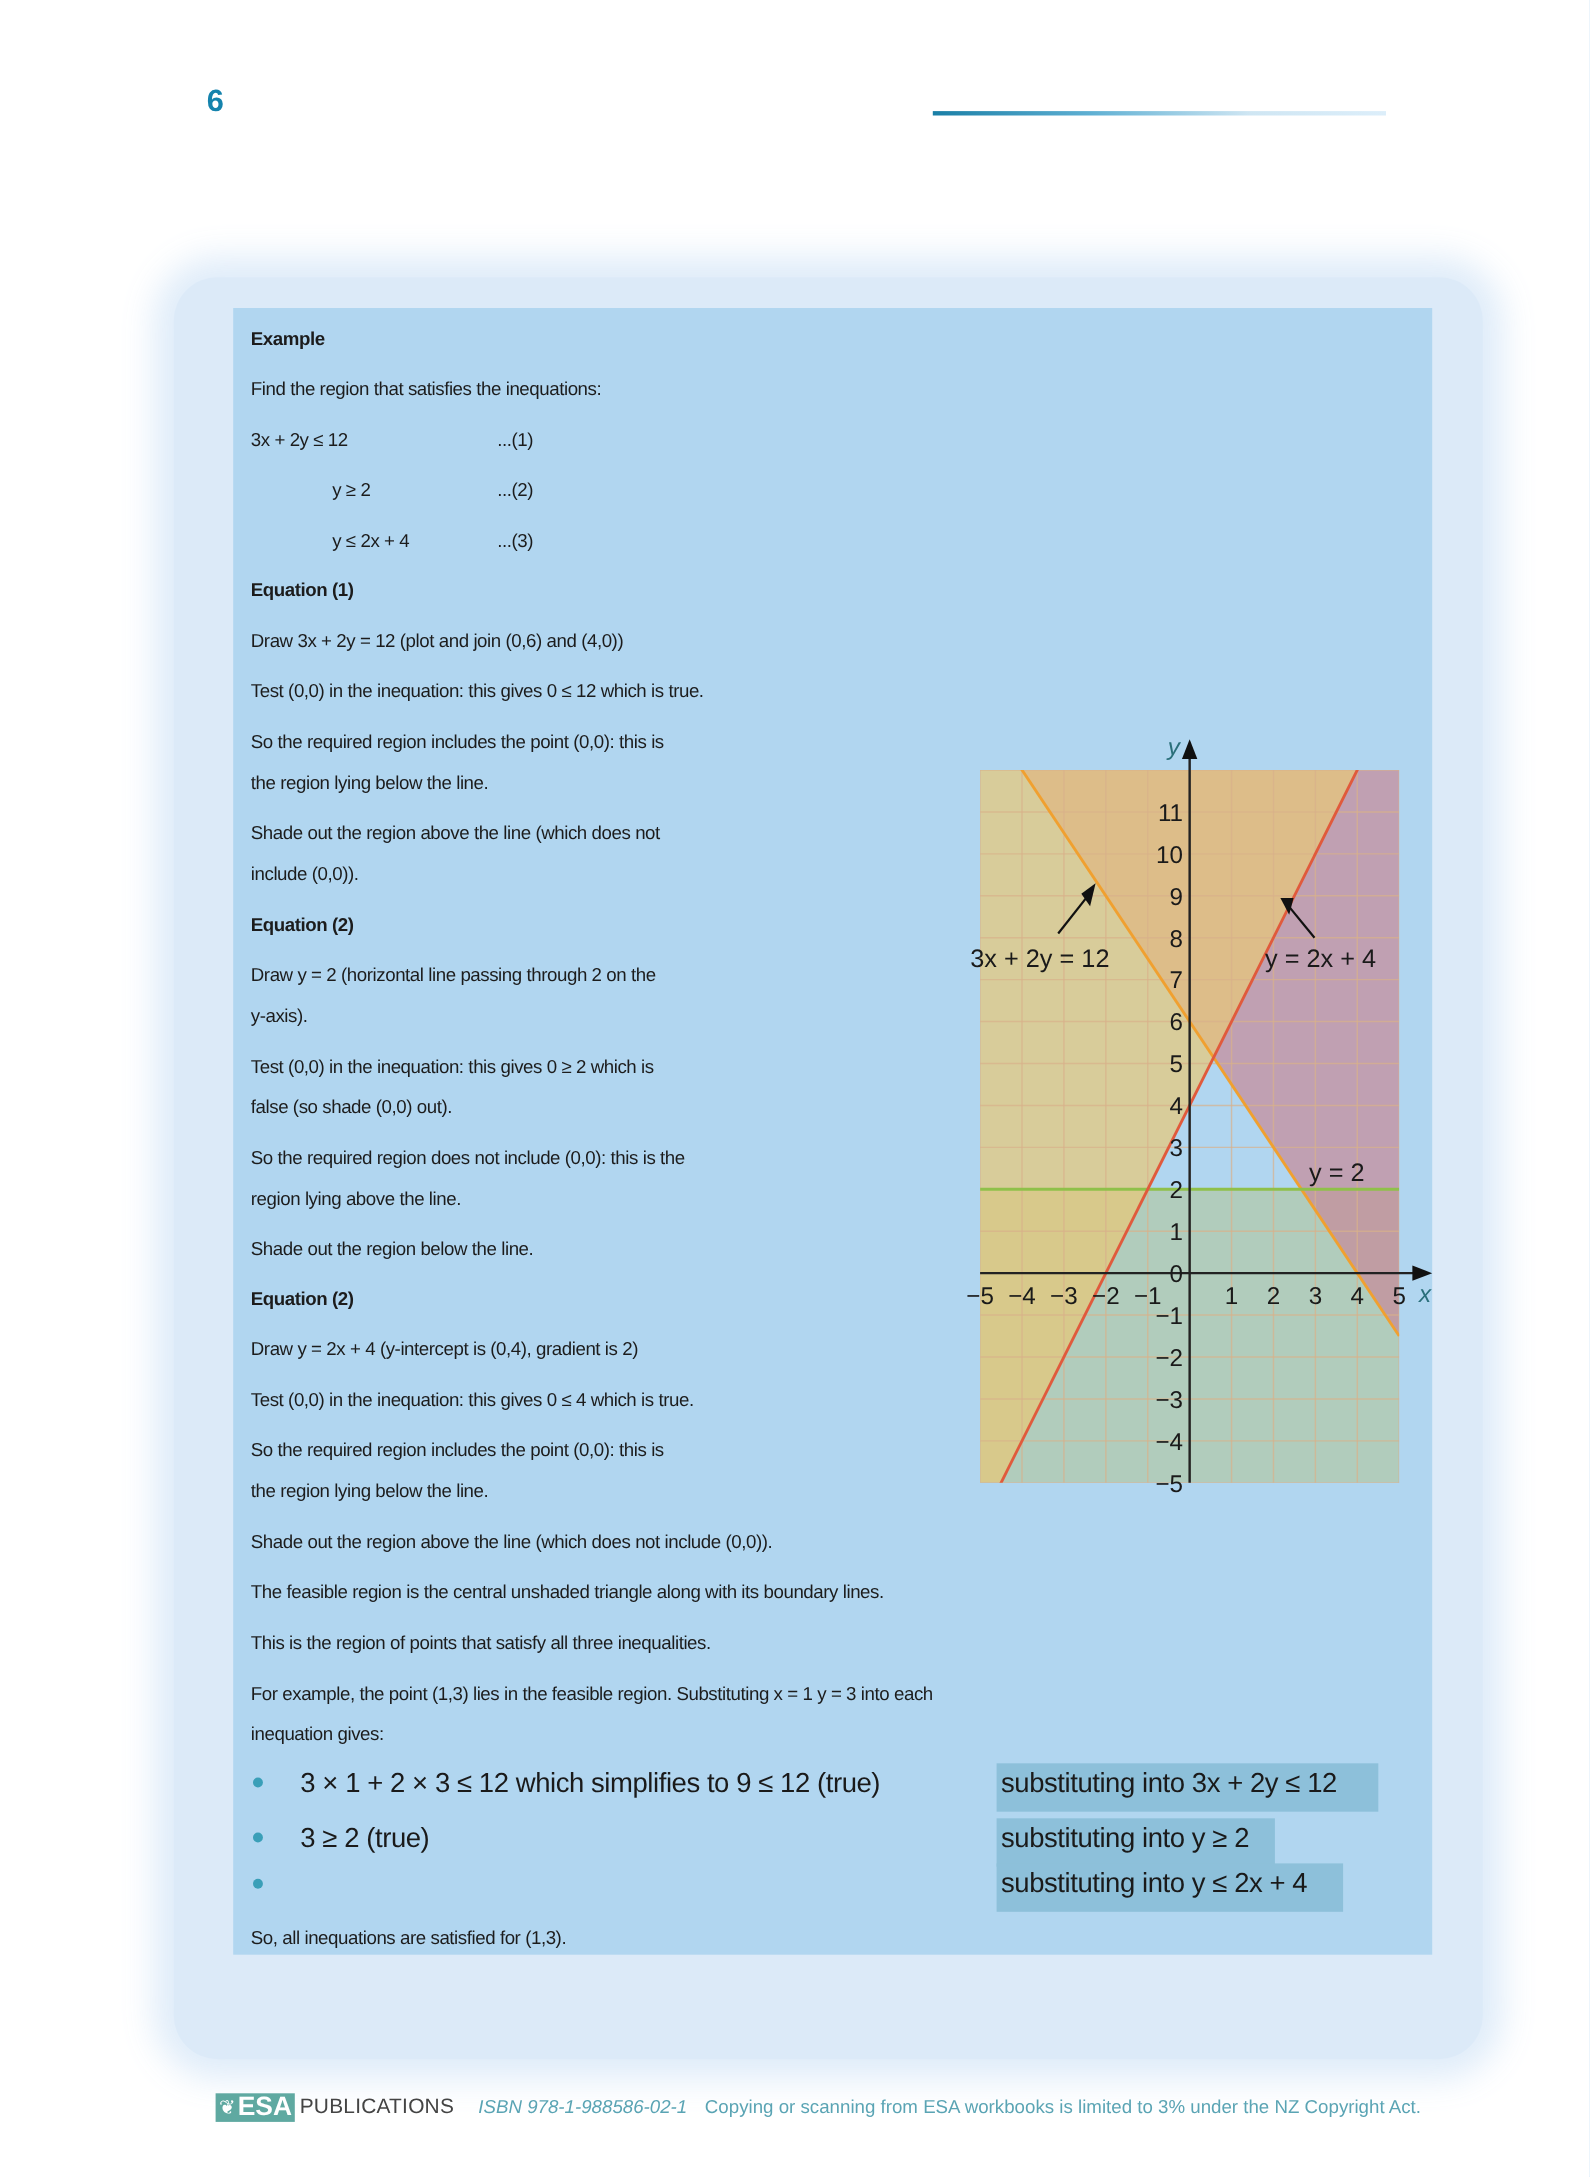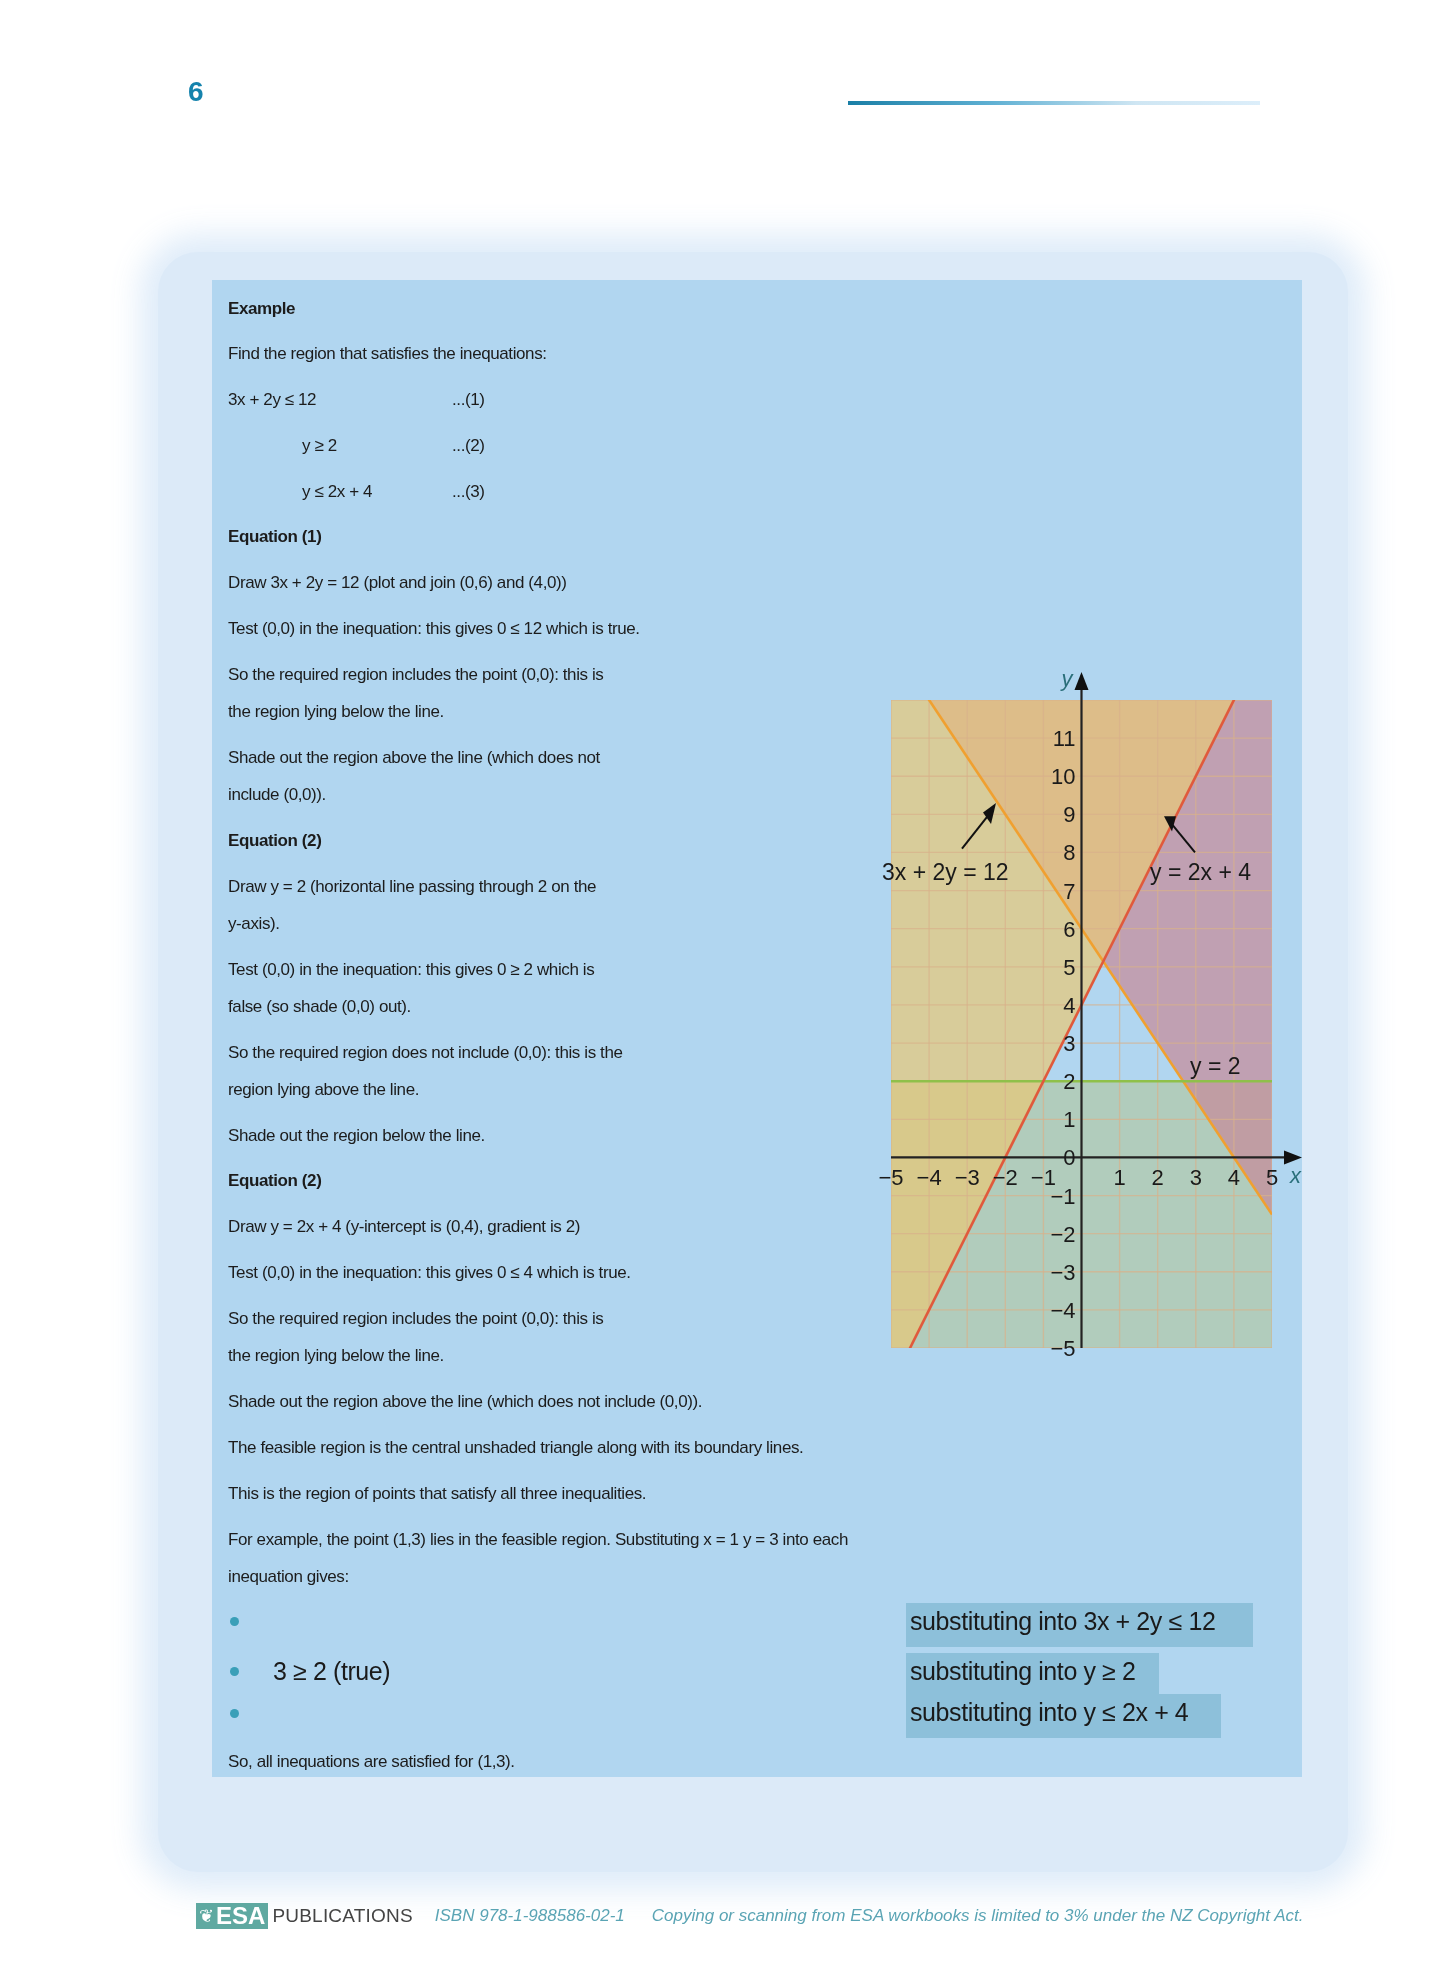--- a/index.html
+++ b/index.html
@@ -24,21 +24,21 @@
   .note { position: absolute; left: 906px; height: 44px; line-height: 36px; padding: 0 6px 0 4px; background: #8dc0da; font-size: 25px; white-space: nowrap; letter-spacing: -0.4px; }
 
   .graph { position: absolute; left: 870px; top: 660px; width: 440px; height: 720px; }
   .graph text { font-family: "Liberation Sans", "DejaVu Sans", sans-serif; }
 
   .footer { position: absolute; left: 196px; top: 1901px; height: 30px; display: flex; align-items: center; white-space: nowrap; }
   .logo { display: flex; align-items: center; background: #5fa9a1; color: #fff; font-weight: bold; font-size: 24px; height: 26px; padding: 0 3px; }
   .logo .leaf { font-size: 18px; margin-right: 2px; }
   .pubs { color: #444; font-size: 19px; margin-left: 4px; letter-spacing: 0.2px; }
   .isbn { color: #5aa4b4; font-style: italic; font-size: 17px; margin-left: 22px; }
-  .copy { color: #5aa4b4; font-style: italic; font-size: 17px; margin-left: 27px; }
+  .copy { color: #5aa4b4; font-size: 17px; margin-left: 16px; }
 </style>
 </head>
 <body>
 
 <div class="hdr">
   <span class="num">6</span>
 </div>
 <div class="hdr-rule"></div>
 
 <div class="glow"></div>
@@ -76,21 +76,21 @@
 <div class="t" style="top:1254px">Test (0,0) in the inequation: this gives 0 ≤ 4 which is true.</div>
 <div class="t" style="top:1300px">So the required region includes the point (0,0): this is</div>
 <div class="t" style="top:1337px">the region lying below the line.</div>
 <div class="t" style="top:1383px">Shade out the region above the line (which does not include (0,0)).</div>
 
 <div class="t" style="top:1429px">The feasible region is the central unshaded triangle along with its boundary lines.</div>
 <div class="t" style="top:1475px">This is the region of points that satisfy all three inequalities.</div>
 <div class="t" style="top:1521px">For example, the point (1,3) lies in the feasible region. Substituting x = 1 y = 3 into each</div>
 <div class="t" style="top:1558px">inequation gives:</div>
 
-<div class="bul" style="top:1602px"><span class="dot"></span></div>
+<div class="bul" style="top:1602px"><span class="dot"></span><span>3 × 1 + 2 × 3 ≤ 12 which simplifies to 9 ≤ 12 (true)</span></div>
 <div class="note" style="top:1603px; width:337px">substituting into 3x + 2y ≤ 12</div>
 <div class="bul" style="top:1652px"><span class="dot"></span><span>3 ≥ 2 (true)</span></div>
 <div class="note" style="top:1653px; width:243px">substituting into y ≥ 2</div>
 <div class="bul" style="top:1694px"><span class="dot"></span></div>
 <div class="note" style="top:1694px; width:305px">substituting into y ≤ 2x + 4</div>
 
 <div class="t" style="top:1743px">So, all inequations are satisfied for (1,3).</div>
 
 <svg class="graph" id="graph" width="440" height="720" viewBox="0 0 440 720">
   <defs>

